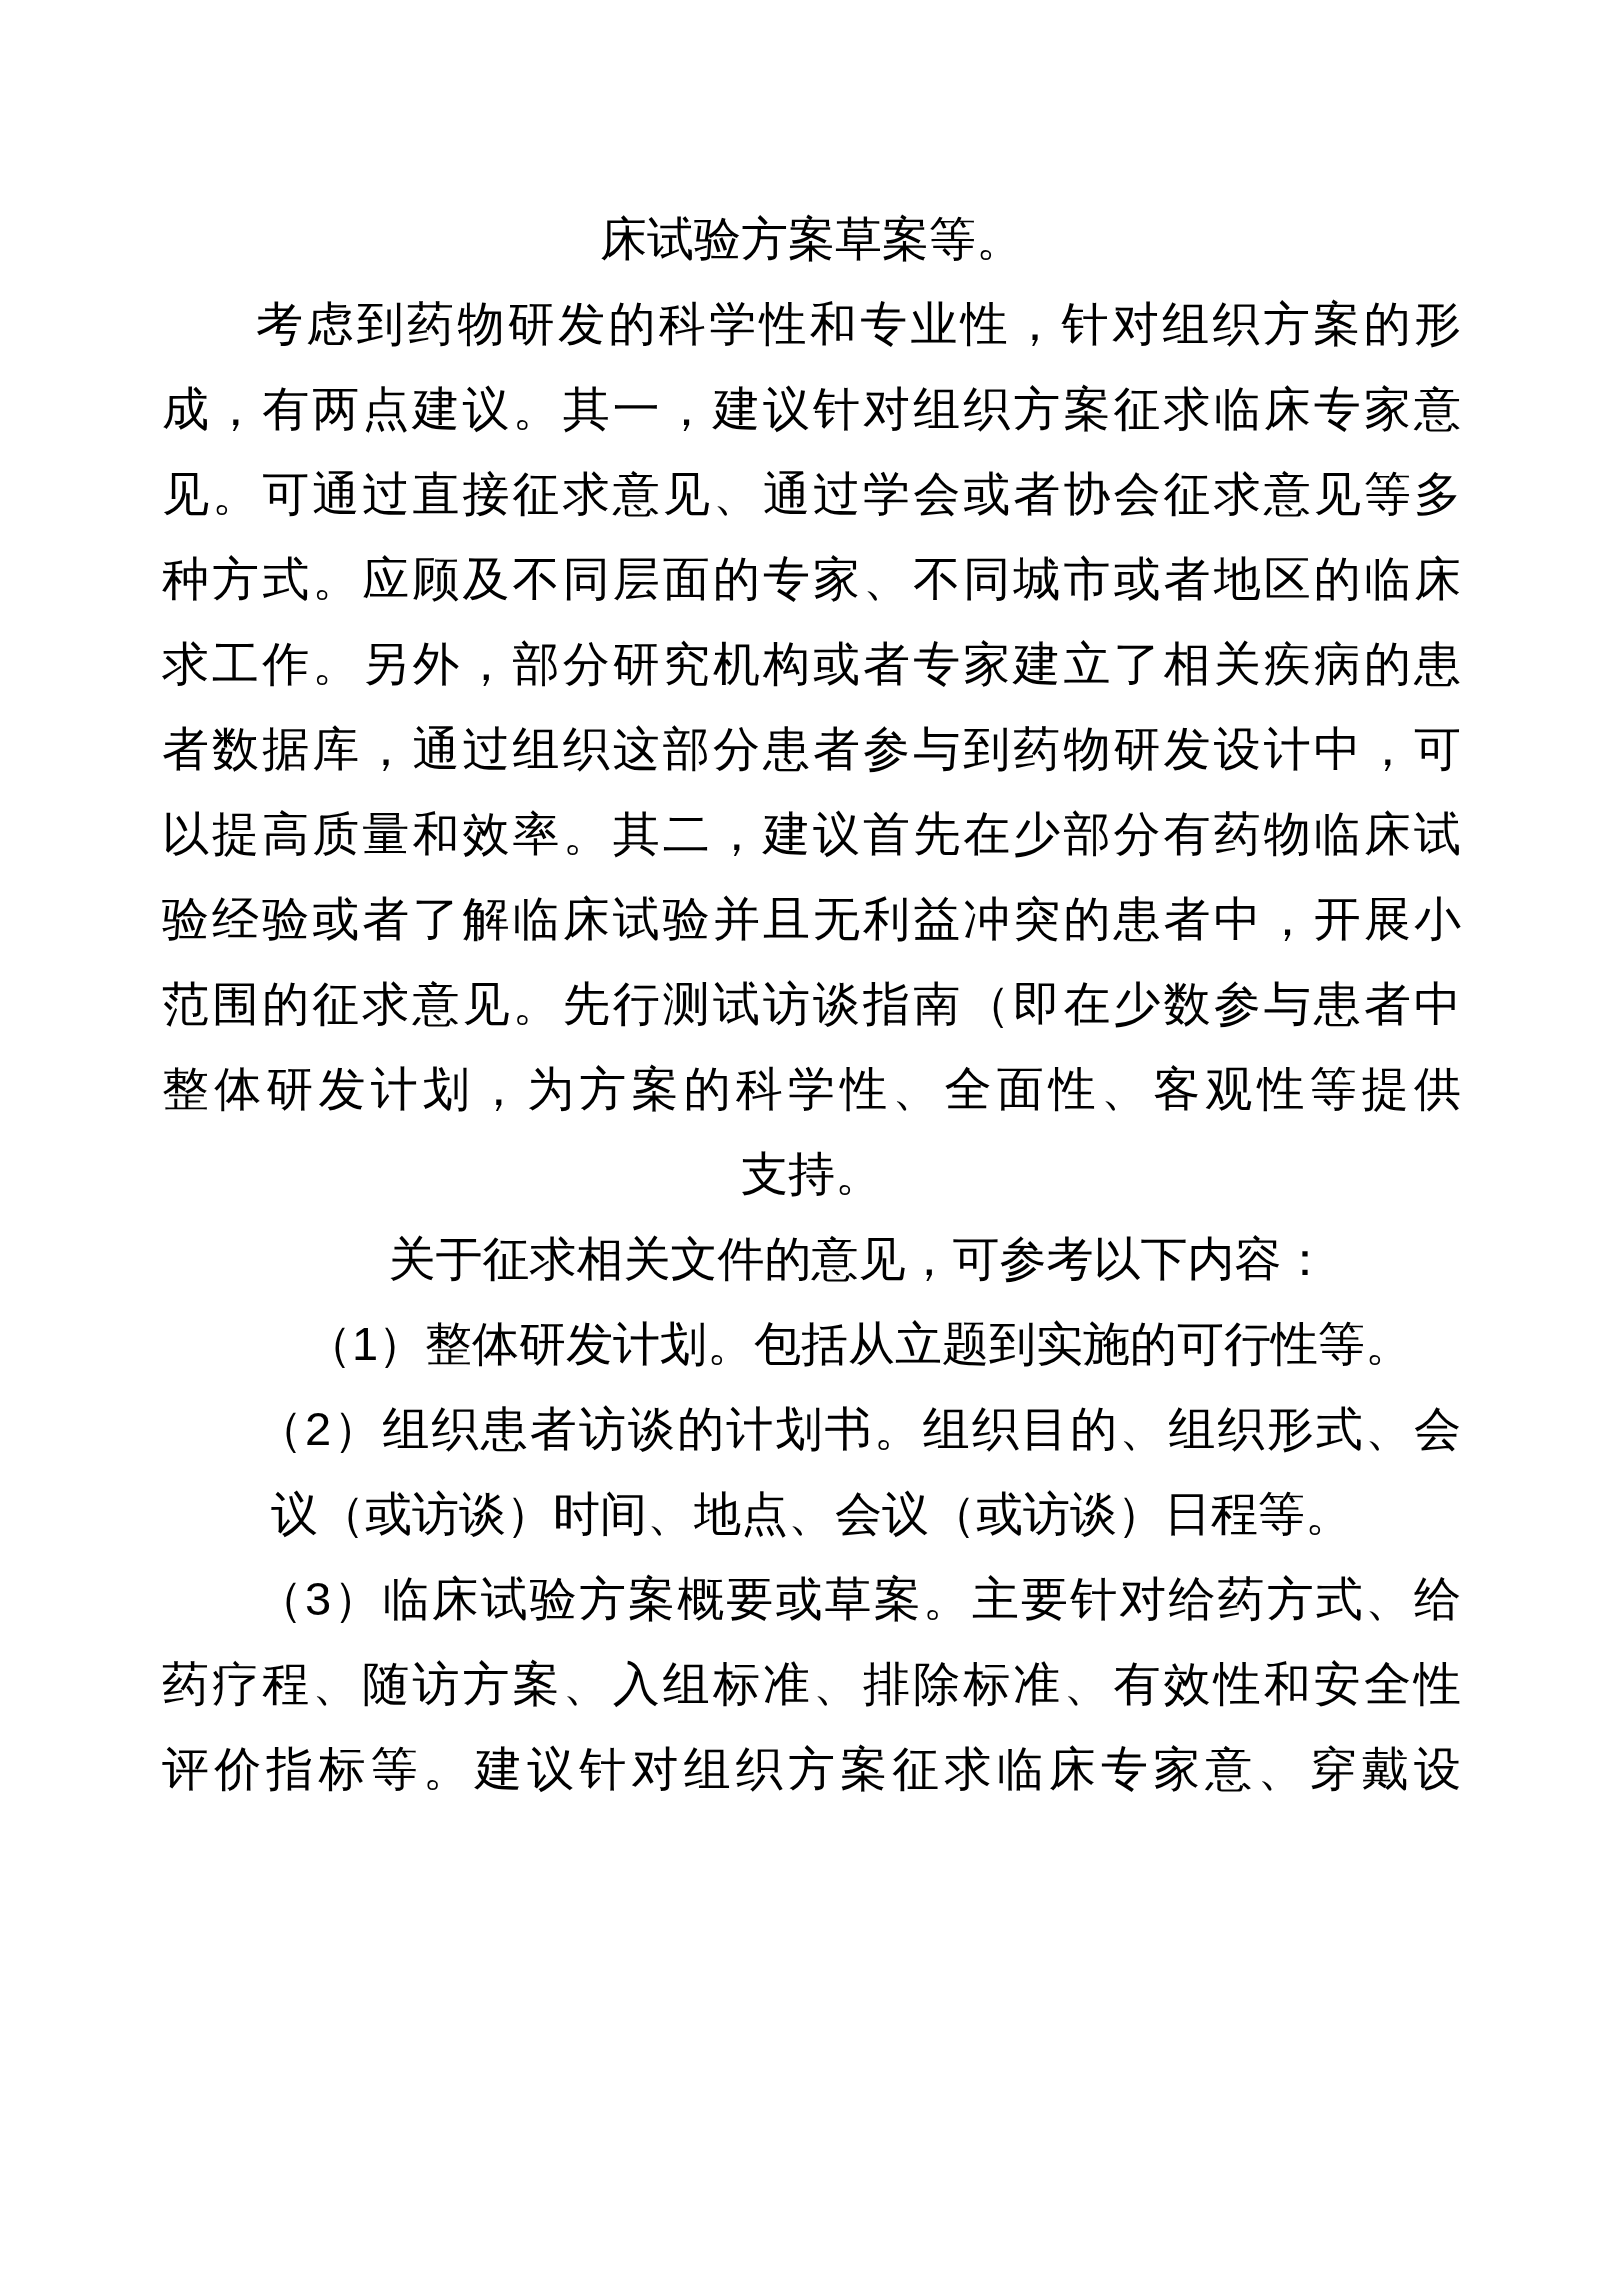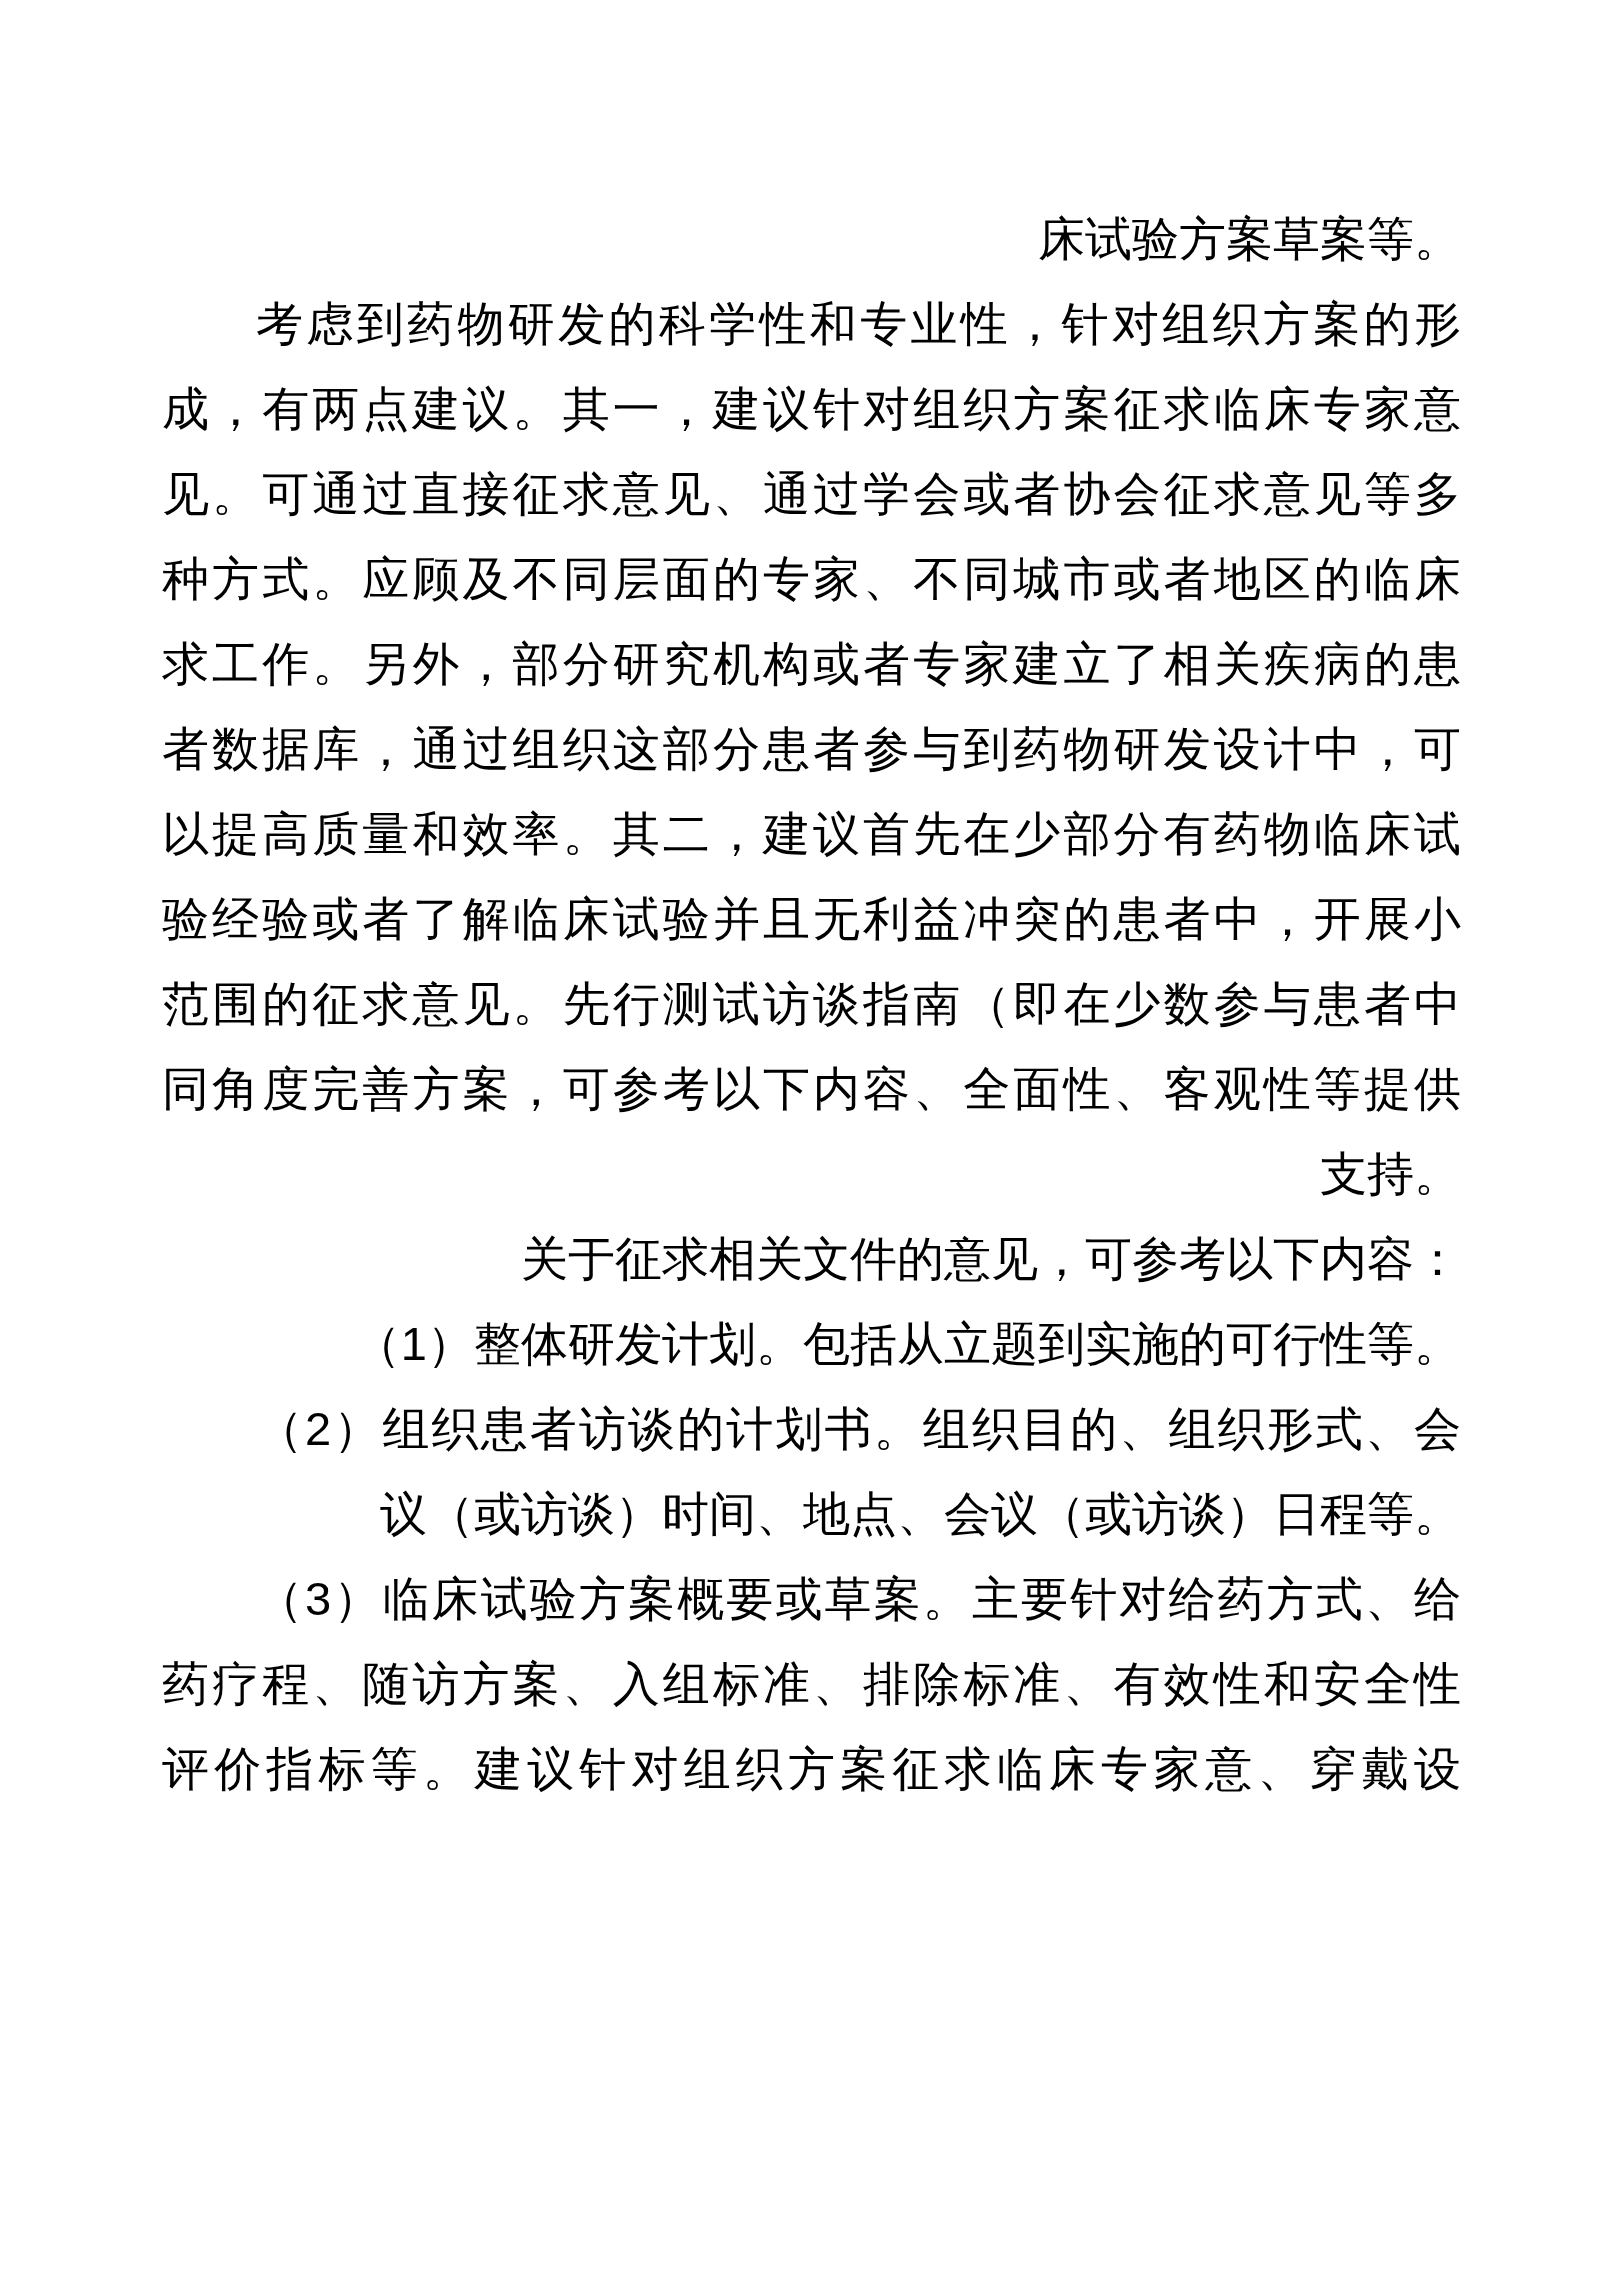--- a/index.html
+++ b/index.html
@@ -20,21 +20,21 @@
     position: absolute;
     left: 162px;
     top: 196px;
     width: 1299px;
     font-size: 47px;
     line-height: 85px;
     font-weight: 400;
   }
   .line {
     width: 100%;
-    text-align: right;
+    text-align: center;
   }
   .line.just {
     text-align: justify;
     text-align-last: justify;
   }
   .line.indent {
     text-indent: 2em;
   }
 </style>
 </head>
@@ -45,21 +45,21 @@
     <div class="line">床试验方案草案等。</div>
     <div class="line indent just">考虑到药物研发的科学性和专业性，针对组织方案的形</div>
     <div class="line just">成，有两点建议。其一，建议针对组织方案征求临床专家意</div>
     <div class="line just">见。可通过直接征求意见、通过学会或者协会征求意见等多</div>
     <div class="line just">种方式。应顾及不同层面的专家、不同城市或者地区的临床</div>
     <div class="line just">求工作。另外，部分研究机构或者专家建立了相关疾病的患</div>
     <div class="line just">者数据库，通过组织这部分患者参与到药物研发设计中，可</div>
     <div class="line just">以提高质量和效率。其二，建议首先在少部分有药物临床试</div>
     <div class="line just">验经验或者了解临床试验并且无利益冲突的患者中，开展小</div>
     <div class="line just">范围的征求意见。先行测试访谈指南（即在少数参与患者中</div>
-    <div class="line just">同角度完善方案，可参考以下内容、全面性、客观性等提供</div>
+    <div class="line just">整体研发计划，为方案的科学性、全面性、客观性等提供</div>
     <div class="line">支持。</div>
     <div class="line indent">关于征求相关文件的意见，可参考以下内容：</div>
     <div class="line indent">（1）整体研发计划。包括从立题到实施的可行性等。</div>
     <div class="line indent just">（2）组织患者访谈的计划书。组织目的、组织形式、会</div>
     <div class="line">议（或访谈）时间、地点、会议（或访谈）日程等。</div>
     <div class="line indent just">（3）临床试验方案概要或草案。主要针对给药方式、给</div>
     <div class="line just">药疗程、随访方案、入组标准、排除标准、有效性和安全性</div>
     <div class="line just">评价指标等。建议针对组织方案征求临床专家意、穿戴设</div>
   </div>
 </div>

